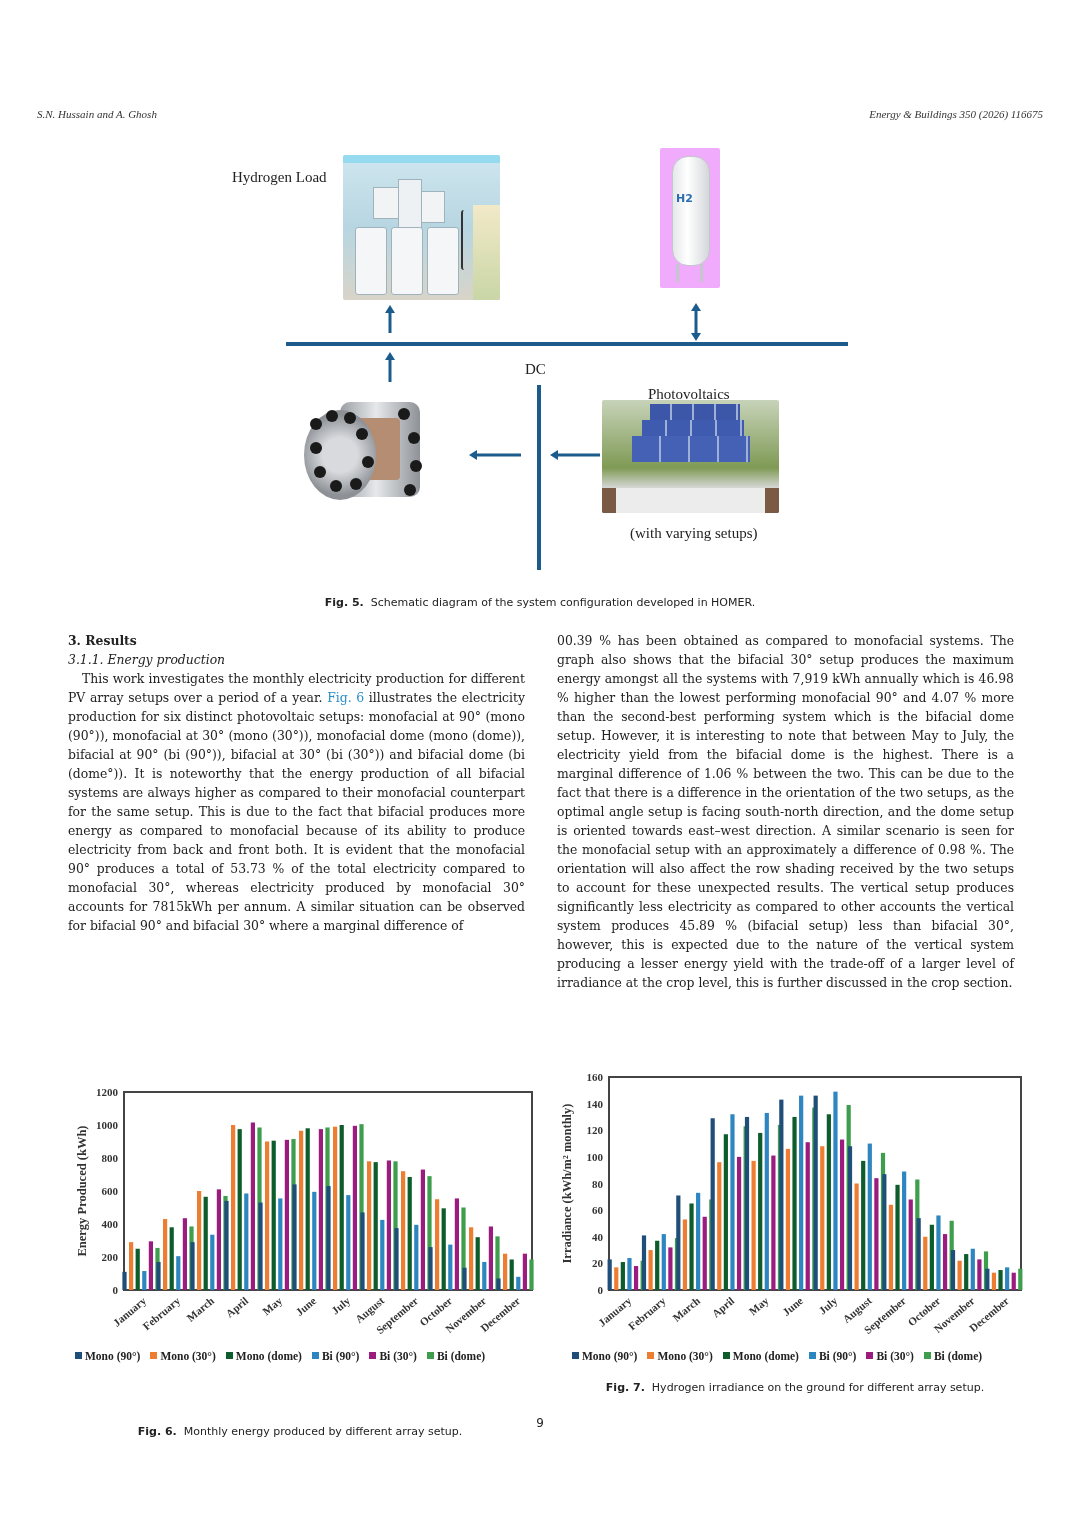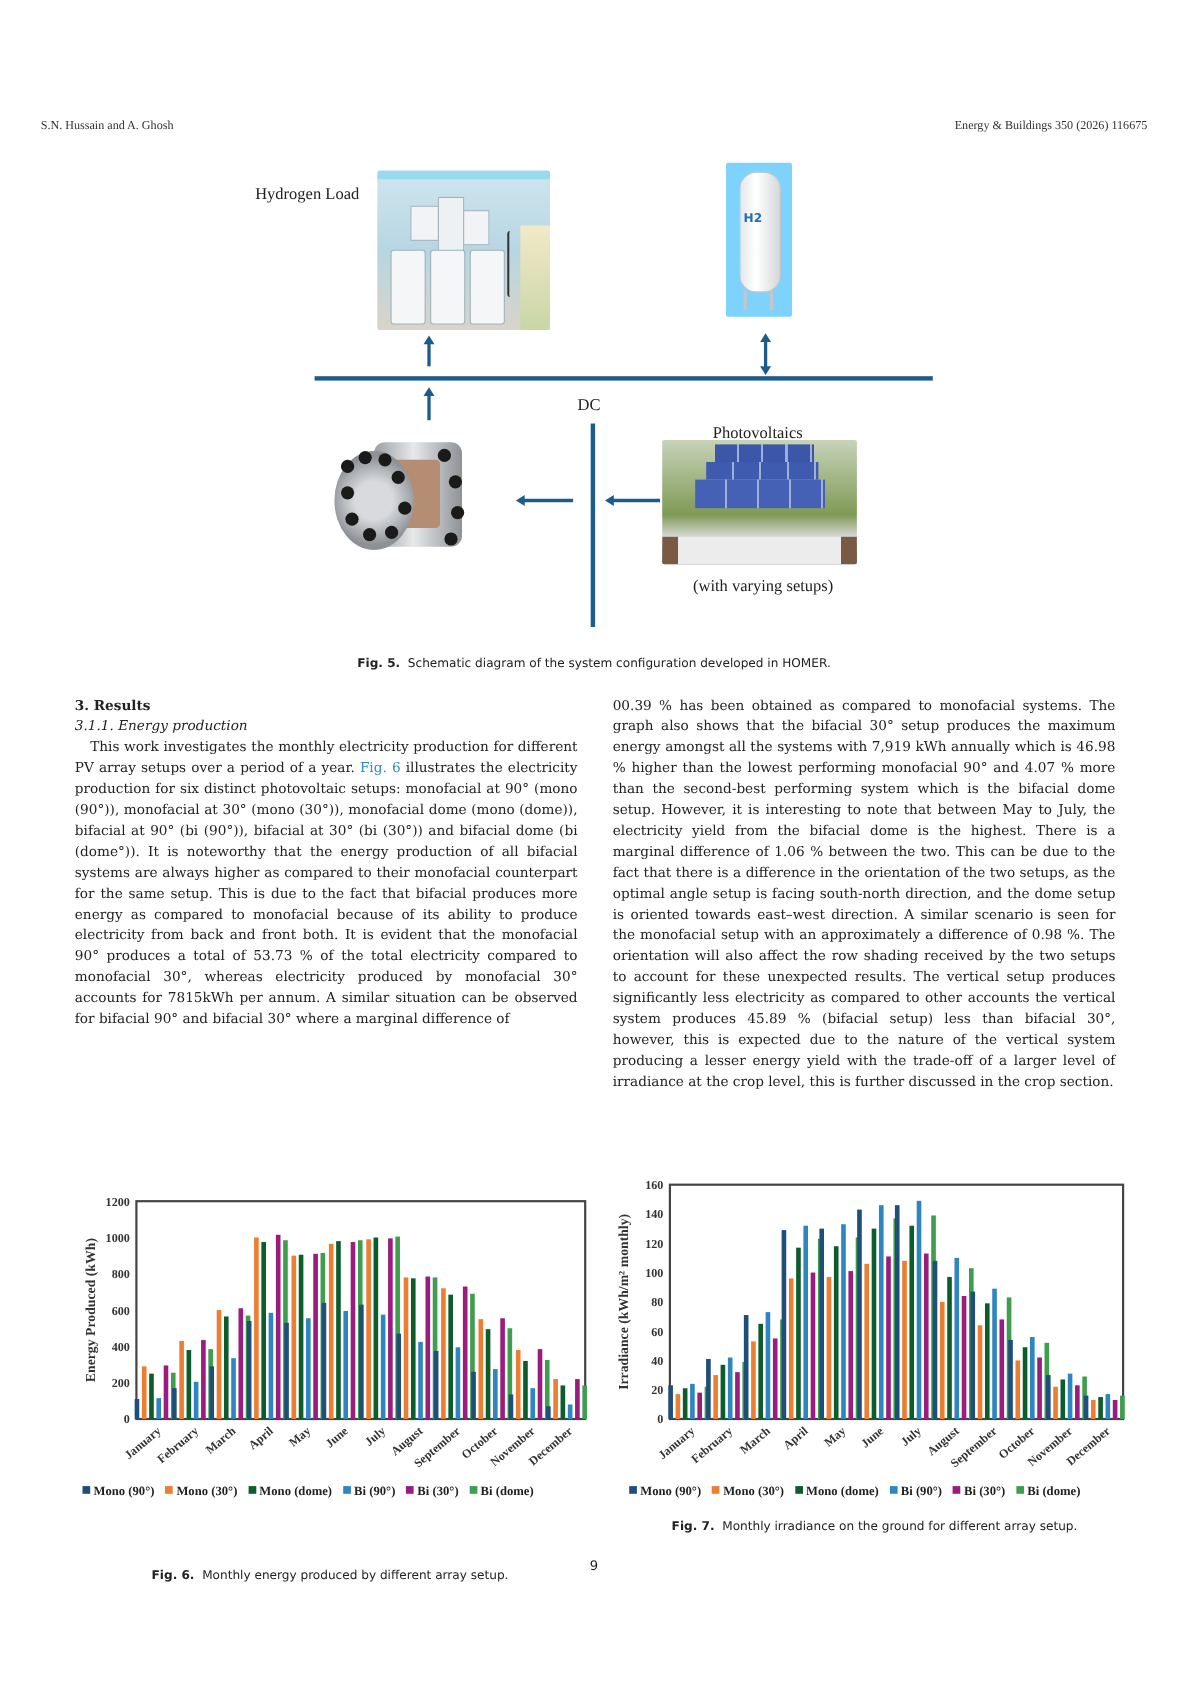--- a/index.html
+++ b/index.html
@@ -1,18 +1,18 @@
 <!DOCTYPE html>
 <html><head>
 <meta charset="utf-8">
 <style>
   html, body { margin: 0; padding: 0; background: #ffffff; }
   body { width: 1080px; height: 1528px; position: relative; overflow: hidden;
          font-family: "DejaVu Serif", "Liberation Serif", serif; color: #222; }
-  .hdr { position: absolute; top: 108px; font-size: 11px;
+  .hdr { position: absolute; top: 108px; font-style: italic; font-size: 11px;
          font-family: "Liberation Serif", serif; color: #333; }
   .hdr.left { left: 37px; }
   .hdr.right { right: 37px; }
 
   
   .fig5 { position: absolute; left: 220px; top: 140px; width: 640px; height: 450px; }
   .f5-label { position: absolute; font-family: "Liberation Serif", serif; font-size: 15px;
               color: #222; text-align: center; line-height: 18px; }
   .photo { position: absolute; border-radius: 2px; overflow: hidden; }
   .bus-h { position: absolute; height: 4px; background: #1c5c8c; }
@@ -57,21 +57,21 @@
     <div style="position:absolute;left:55px;top:24px;width:22px;height:50px;background:#eef1f3;border:1px solid #9fb3bd;"></div>
     <div style="position:absolute;left:30px;top:32px;width:24px;height:30px;background:#f1f3f4;border:1px solid #9fb3bd;"></div>
     <div style="position:absolute;left:78px;top:36px;width:22px;height:30px;background:#f1f3f4;border:1px solid #9fb3bd;"></div>
     <div style="position:absolute;left:12px;top:72px;width:30px;height:66px;background:#f4f6f7;border:1px solid #9fb3bd;border-radius:3px;"></div>
     <div style="position:absolute;left:48px;top:72px;width:30px;height:66px;background:#f4f6f7;border:1px solid #9fb3bd;border-radius:3px;"></div>
     <div style="position:absolute;left:84px;top:72px;width:30px;height:66px;background:#f4f6f7;border:1px solid #9fb3bd;border-radius:3px;"></div>
     <div style="position:absolute;left:118px;top:55px;width:6px;height:60px;border-left:2px solid #333;border-radius:3px;"></div>
     <div style="position:absolute;left:130px;top:50px;width:27px;height:95px;background:linear-gradient(180deg,#f2e9c8,#c9d6a6);"></div>
   </div>
 
-  <div class="photo" style="left:440px;top:8px;width:60px;height:140px;background:#7dd3fc;">
+  <div class="photo" style="left:440px;top:8px;width:60px;height:140px;background:#f0abfc;">
     <div style="position:absolute;left:12px;top:8px;width:36px;height:108px;border-radius:16px;background:linear-gradient(90deg,#e5e7e9,#ffffff 40%,#d4d7da);border:1px solid #c3c7cb;"></div>
     <div style="position:absolute;left:16px;top:44px;font-family:'DejaVu Sans',sans-serif;font-size:11px;font-weight:bold;color:#2a6db0;">H2</div>
     <div style="position:absolute;left:16px;top:116px;width:3px;height:18px;background:#c3c7cb;"></div>
     <div style="position:absolute;left:40px;top:116px;width:3px;height:18px;background:#c3c7cb;"></div>
   </div>
 
   <div class="bus-h" style="left:66px;top:202px;width:562px;"></div>
   <div class="bus-v" style="left:317px;top:245px;height:185px;"></div>
   <div class="f5-label" style="left:305px;top:220px;">DC</div>
 
@@ -327,16 +327,16 @@
       <rect x="443.43333333333334" y="205.03125" width="4.2" height="19.96875" fill="#0d5c2b"></rect>
       <rect x="450.03333333333336" y="202.36875" width="4.2" height="22.631249999999994" fill="#2e86c1"></rect>
       <rect x="456.6333333333333" y="207.69375" width="4.2" height="17.306250000000006" fill="#9b1b7f"></rect>
       <rect x="463.23333333333335" y="203.7" width="4.2" height="21.30000000000001" fill="#3e9e4d"></rect>
       <text x="0" y="0" transform="translate(454.83333333333337,237) rotate(-40)" text-anchor="end" font-size="11" font-weight="bold" fill="#333">December</text>
     </svg>
 </div>
 <div class="legend" id="legend7" style="left:572px;top:1350px;"><span class="li"><span class="sw" style="background: rgb(31, 78, 121);"></span><span>Mono (90°)</span></span><span class="li"><span class="sw" style="background: rgb(237, 125, 49);"></span><span>Mono (30°)</span></span><span class="li"><span class="sw" style="background: rgb(13, 92, 43);"></span><span>Mono (dome)</span></span><span class="li"><span class="sw" style="background: rgb(46, 134, 193);"></span><span>Bi (90°)</span></span><span class="li"><span class="sw" style="background: rgb(155, 27, 127);"></span><span>Bi (30°)</span></span><span class="li"><span class="sw" style="background: rgb(62, 158, 77);"></span><span>Bi (dome)</span></span></div>
 <div class="caption" style="left:555px;top:1381px;width:480px;">
   <b>Fig. 7.</b>&nbsp;
-  <span>Monthly irradiance on the ground for different array setup.</span>
+  <span>Hydrogen irradiance on the ground for different array setup.</span>
 </div>
 
 <div class="pagenum">9</div>
 
 </body></html>

